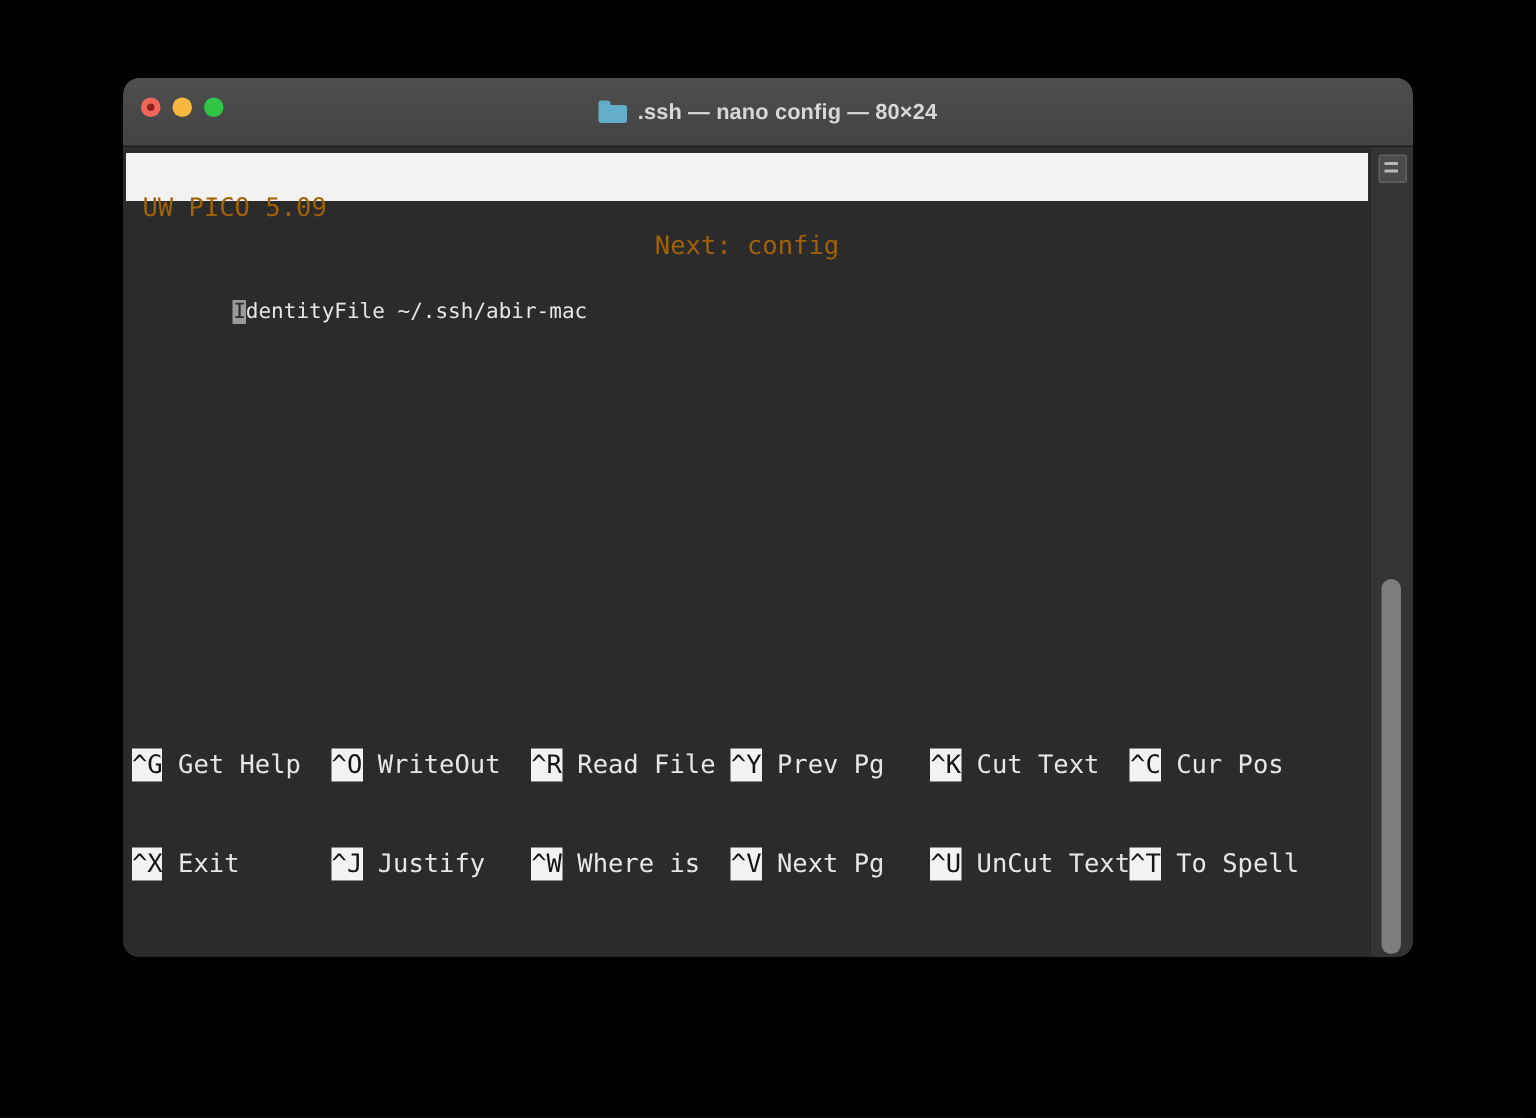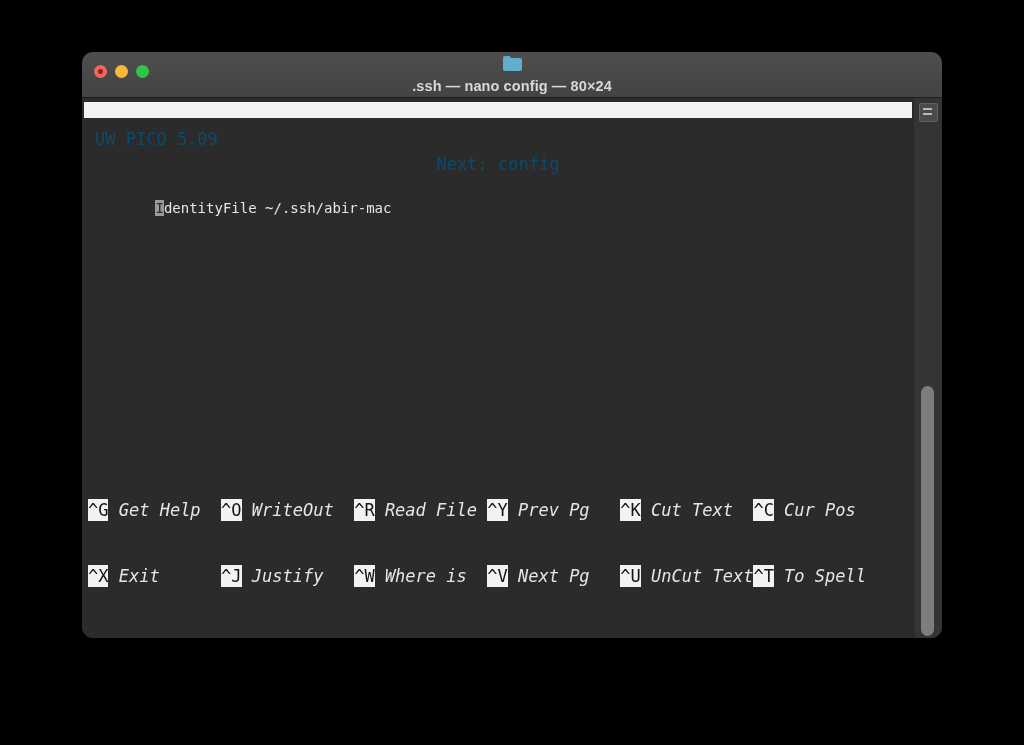--- a/index.html
+++ b/index.html
@@ -63,21 +63,20 @@
     background: #8c2219;
   }
   #title-center {
     position: absolute;
     left: 0; right: 0; top: 0;
     height: 45px;
     display: flex;
     align-items: center;
     justify-content: center;
     gap: 7px;
-    flex-direction: column;
   }
   #folder-icon {
     width: 19px;
     height: 15px;
     position: relative;
     flex: none;
   }
   #folder-icon .tab {
     position: absolute;
     left: 0; top: 0;
@@ -107,23 +106,23 @@
     height: 541px;
     background: #2b2b2b;
   }
 
   
   #status-bar {
     position: absolute;
     left: 2px;
     top: 4px;
     width: 828px;
-    height: 16px;
+    height: 32px;
     background: #f2f2f2;
-    color: #0c4a6e;
+    color: #a16207;
     font-size: 17px;
     line-height: 25px;
     white-space: pre;
   }
   #status-bar .sb-left {
     position: absolute;
     left: 11px;
   }
   #status-bar .sb-center {
     position: absolute;
@@ -168,21 +167,20 @@
     white-space: pre;
     height: 22px;
   }
   .fkey {
     background: #f2f2f2;
     color: #141414;
     white-space: pre;
   }
   .flabel {
     white-space: pre;
-    font-style: italic;
   }
 
   
   #scroll-gutter {
     position: absolute;
     right: 0;
     top: 0;
     width: 28px;
     height: 541px;
     background: #343434;

